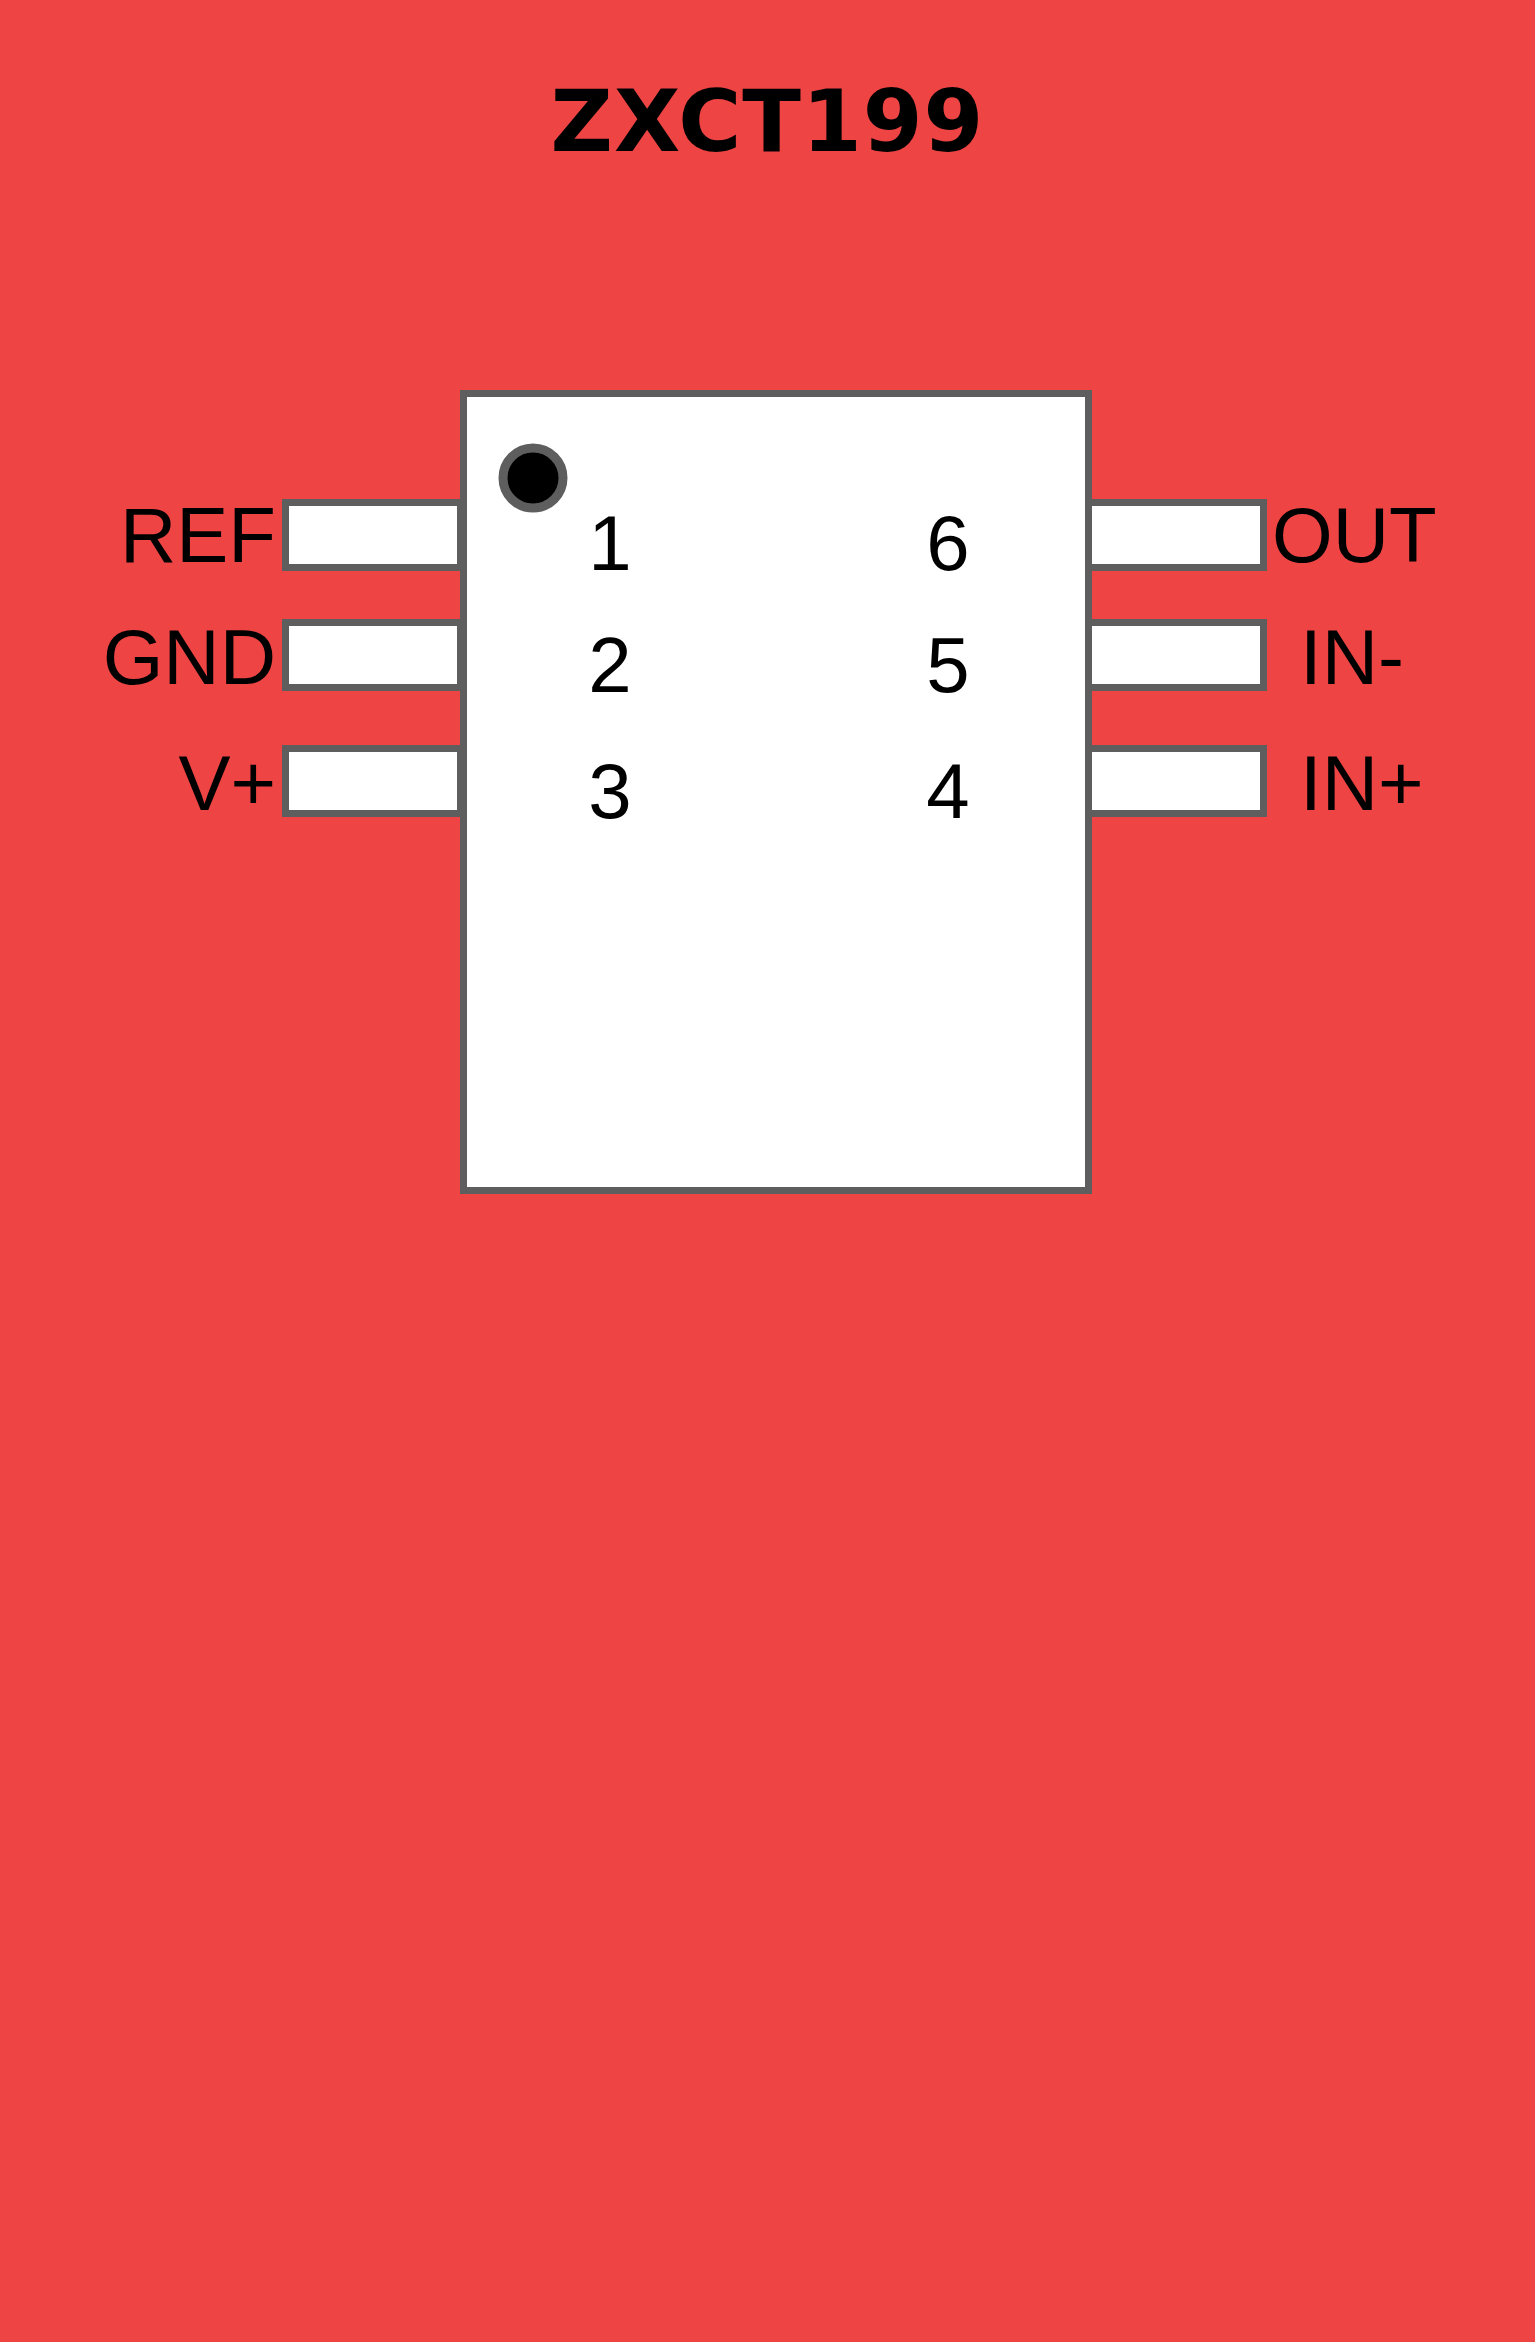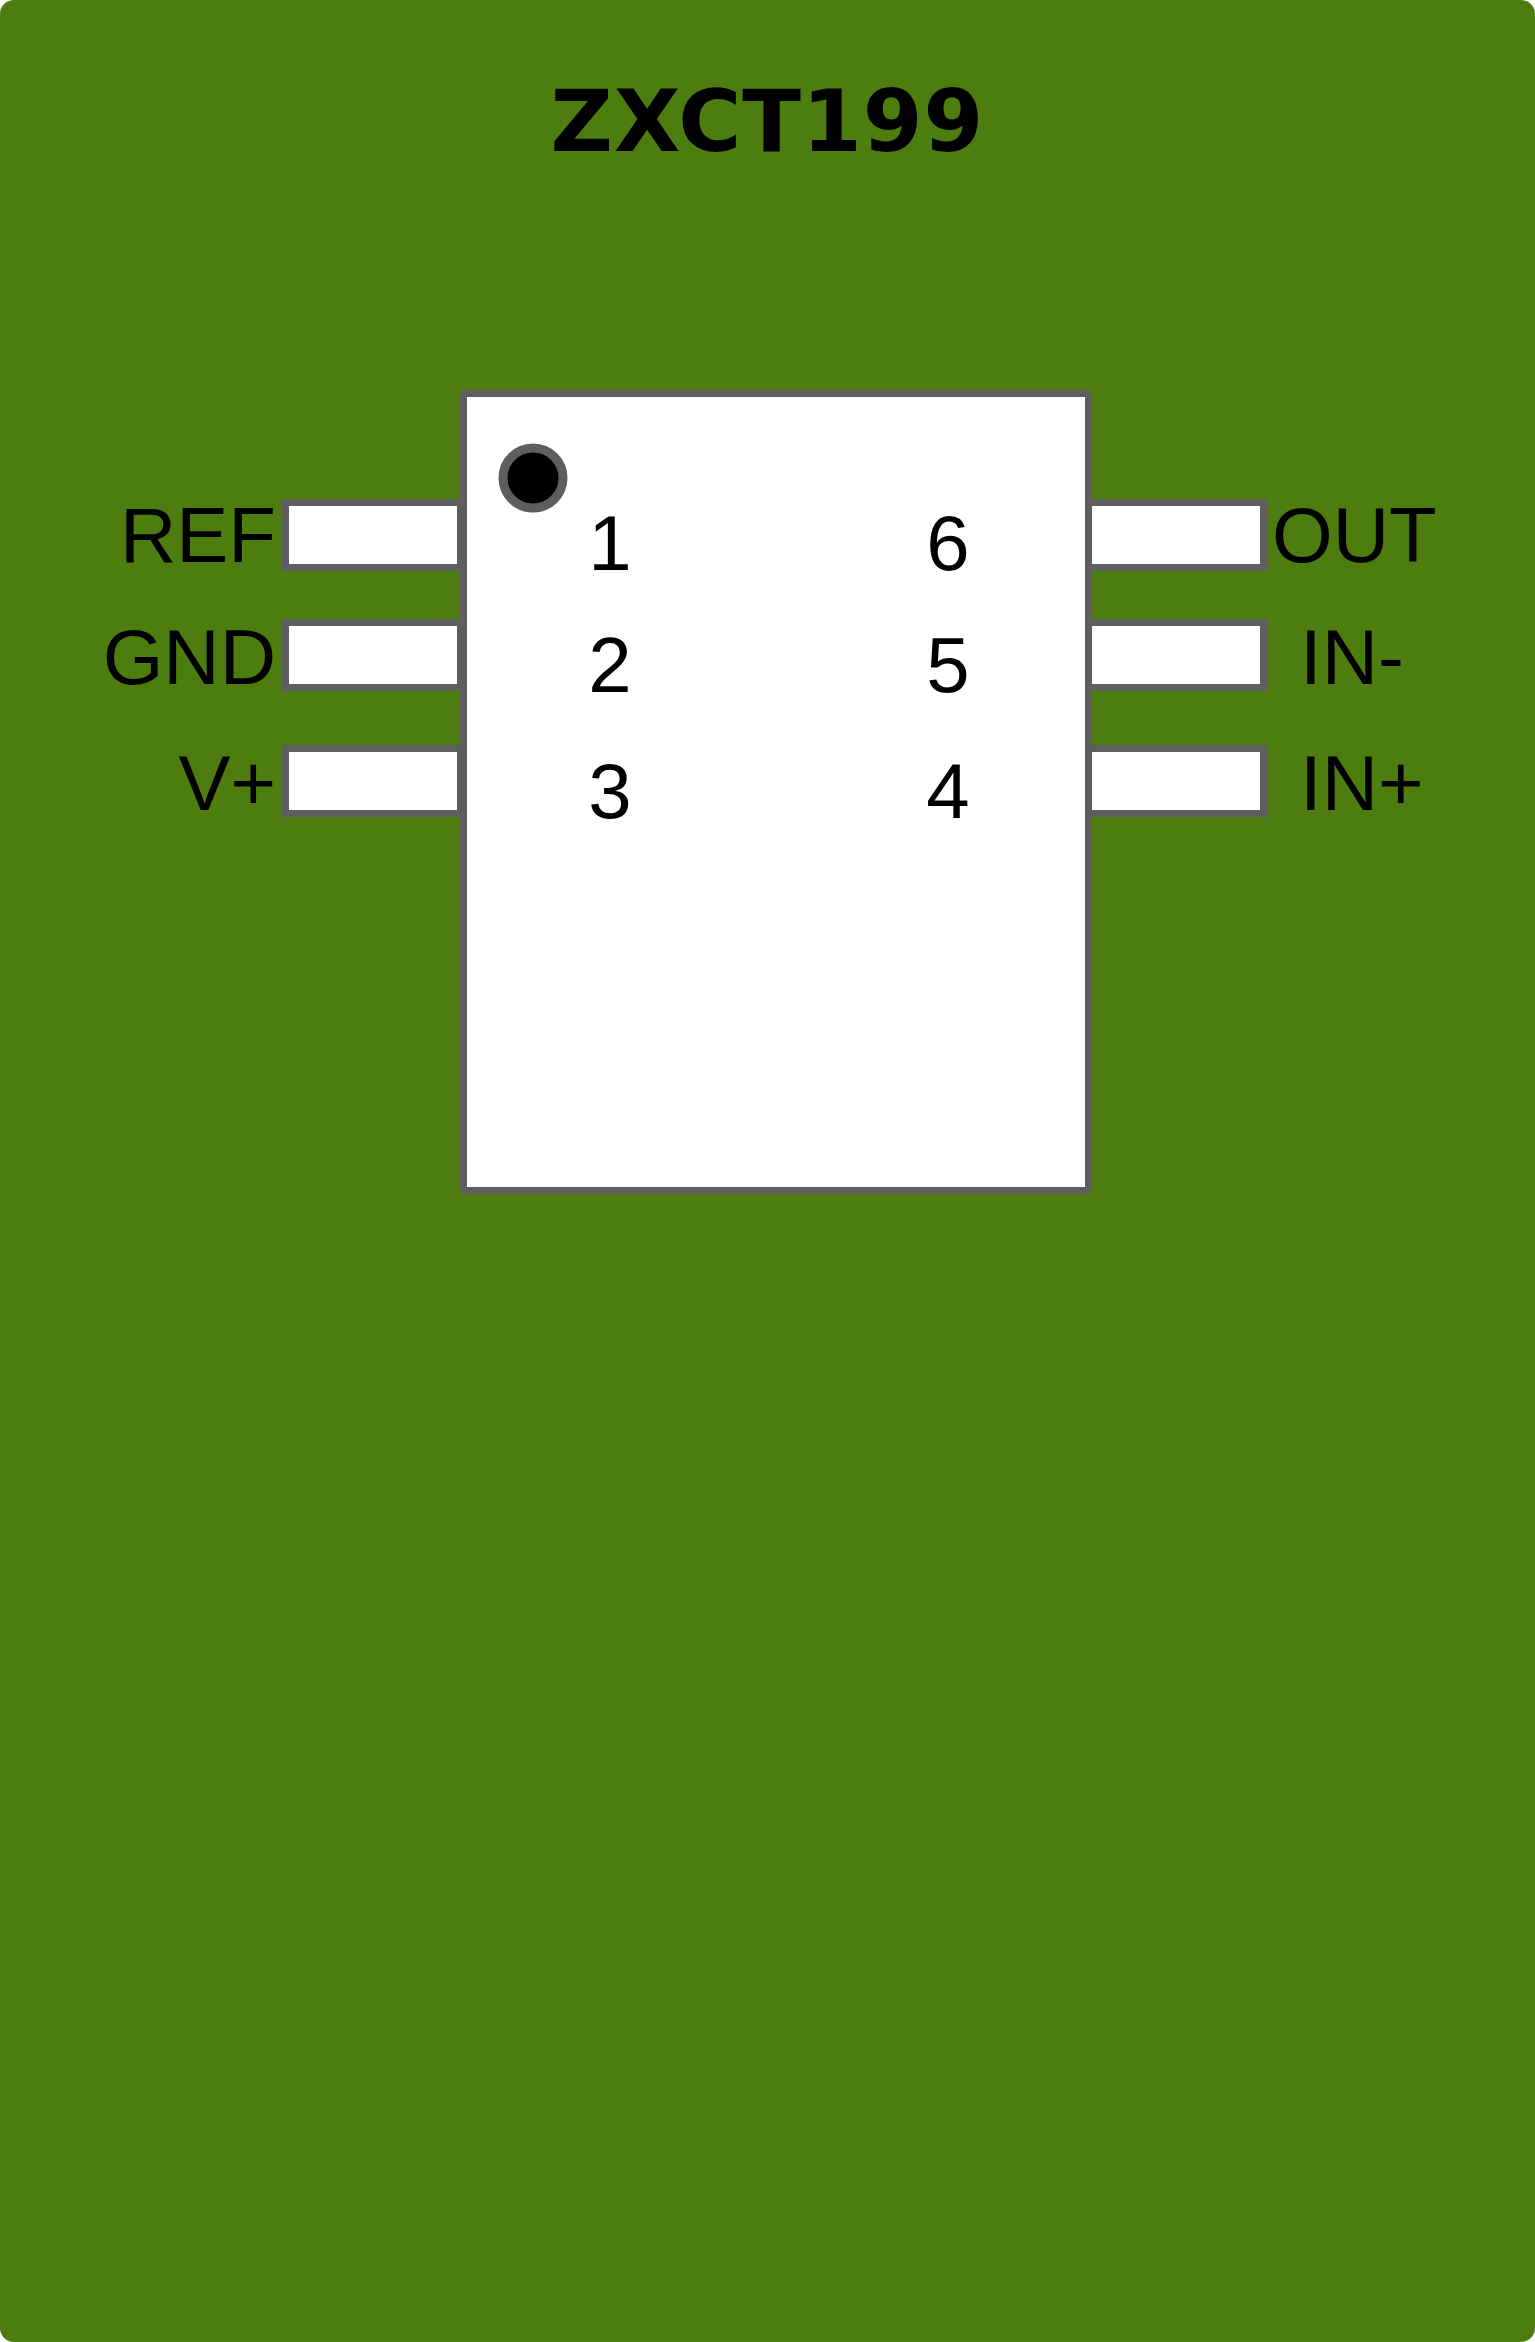--- a/index.html
+++ b/index.html
@@ -11,22 +11,21 @@
   body {
     width: 1535px;
     height: 2342px;
     font-family: "Liberation Sans", sans-serif;
     overflow: hidden;
   }
   #diagram-root {
     position: relative;
     width: 1535px;
     height: 2342px;
-    background: #4d7c0f;
-    border-radius: 14px;
+    background: #ef4444;
   }
   .part-title {
     position: absolute;
     top: 78px;
     left: 0;
     width: 1535px;
     text-align: center;
     font-family: "DejaVu Sans", sans-serif;
     font-weight: bold;
     font-size: 86px;

